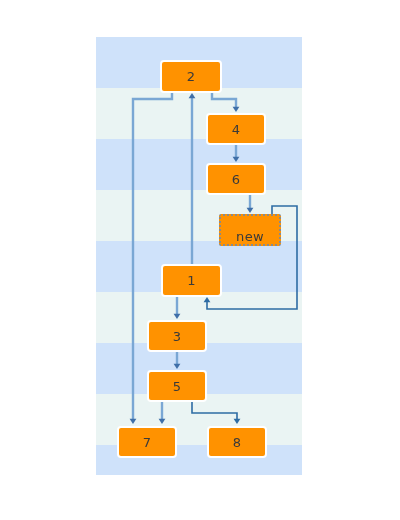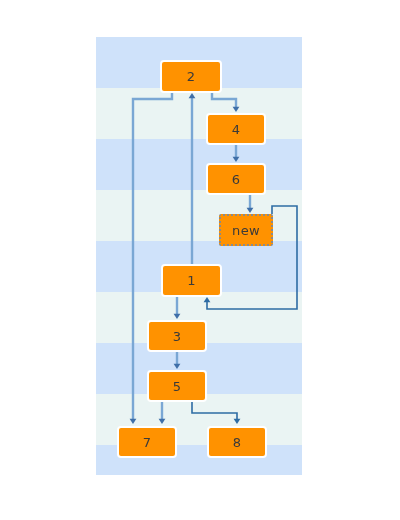--- a/index.html
+++ b/index.html
@@ -112,21 +112,21 @@
   <div id="nodes">
       <div class="node" style="left: 160px; top: 60px; width: 62px; height: 33px; background: rgb(255, 146, 0); border-color: rgb(255, 255, 255); color: rgb(58, 58, 58);">
         <span>2</span>
       </div>
       <div class="node" style="left: 206px; top: 113px; width: 60px; height: 32px; background: rgb(255, 146, 0); border-color: rgb(255, 255, 255); color: rgb(58, 58, 58);">
         <span>4</span>
       </div>
       <div class="node" style="left: 206px; top: 163px; width: 60px; height: 32px; background: rgb(255, 146, 0); border-color: rgb(255, 255, 255); color: rgb(58, 58, 58);">
         <span>6</span>
       </div>
-      <div class="node selected" style="left: 219px; top: 214px; width: 54px; height: 32px; background: rgb(255, 146, 0); border-color: rgb(138, 138, 138); color: rgb(58, 58, 58);">
+      <div class="node selected" style="left: 219px; top: 214px; width: 62px; height: 32px; background: rgb(255, 146, 0); border-color: rgb(138, 138, 138); color: rgb(58, 58, 58); align-items: flex-end;">
         <span>new</span>
       </div>
       <div class="node" style="left: 161px; top: 264px; width: 61px; height: 33px; background: rgb(255, 146, 0); border-color: rgb(255, 255, 255); color: rgb(58, 58, 58);">
         <span>1</span>
       </div>
       <div class="node" style="left: 147px; top: 320px; width: 60px; height: 32px; background: rgb(255, 146, 0); border-color: rgb(255, 255, 255); color: rgb(58, 58, 58);">
         <span>3</span>
       </div>
       <div class="node" style="left: 147px; top: 370px; width: 60px; height: 32px; background: rgb(255, 146, 0); border-color: rgb(255, 255, 255); color: rgb(58, 58, 58);">
         <span>5</span>

